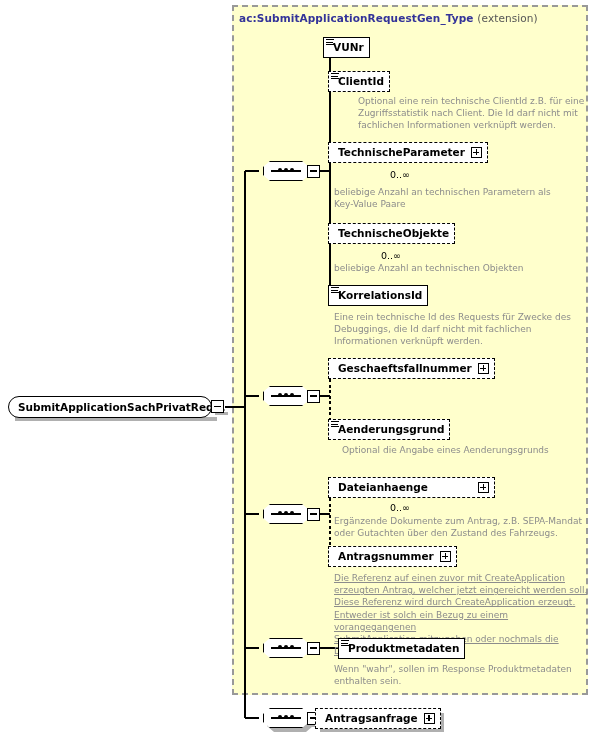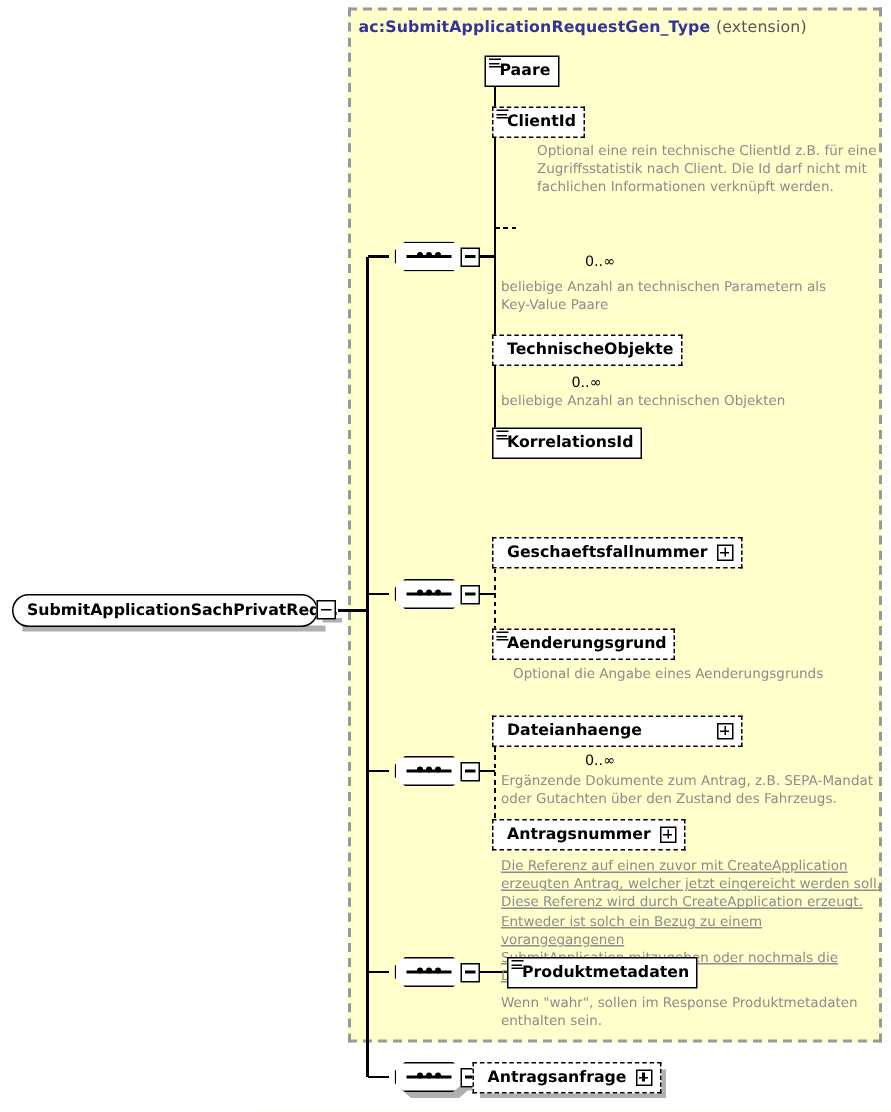--- a/index.html
+++ b/index.html
@@ -334,53 +334,60 @@
     <div class="dot d3"></div>
     <div class="sqbox"></div>
   </div>
 
   <div class="node solid" style="left:323px;top:37px;">
     <span class="tmark">
         <i></i>
         <i></i>
         <i></i>
       </span>
-    <span class="lbl">Paare</span>
+    <span class="lbl">VUNr</span>
   </div>
 
   <div class="node dashed" style="left:328px;top:71px;">
     <span class="tmark">
         <i></i>
         <i></i>
         <i></i>
       </span>
     <span class="lbl">ClientId</span>
   </div>
   <div class="ann" style="left:334px;top:95px;width:246px;margin-left:24px;">Optional eine rein technische ClientId z.B. für eine
 Zugriffsstatistik nach Client. Die Id darf nicht mit
 fachlichen Informationen verknüpft werden.</div>
 
+  <div class="node dashed" style="left:328px;top:142px;">
+    <span class="lbl">TechnischeParameter</span>
+    <span class="expander"></span>
+  </div>
   <div class="card" style="left:390px;top:169px;">0..∞</div>
   <div class="ann" style="left:334px;top:186px;width:246px;">beliebige Anzahl an technischen Parametern als
 Key-Value Paare</div>
 
   <div class="node dashed" style="left:328px;top:223px;">
     <span class="lbl">TechnischeObjekte</span>
   </div>
   <div class="card" style="left:381px;top:250px;">0..∞</div>
   <div class="ann" style="left:334px;top:262px;width:250px;">beliebige Anzahl an technischen Objekten</div>
 
   <div class="node solid" style="left:328px;top:285px;">
     <span class="tmark">
         <i></i>
         <i></i>
         <i></i>
       </span>
     <span class="lbl">KorrelationsId</span>
   </div>
+  <div class="ann" style="left:334px;top:311px;width:250px;">Eine rein technische Id des Requests für Zwecke des
+Debuggings, die Id darf nicht mit fachlichen
+Informationen verknüpft werden.</div>
 
   <div class="node dashed" style="left:328px;top:358px;">
     <span class="lbl">Geschaeftsfallnummer</span>
     <span class="expander"></span>
   </div>
 
   <div class="node dashed" style="left:328px;top:419px;">
     <span class="tmark">
         <i></i>
         <i></i>

